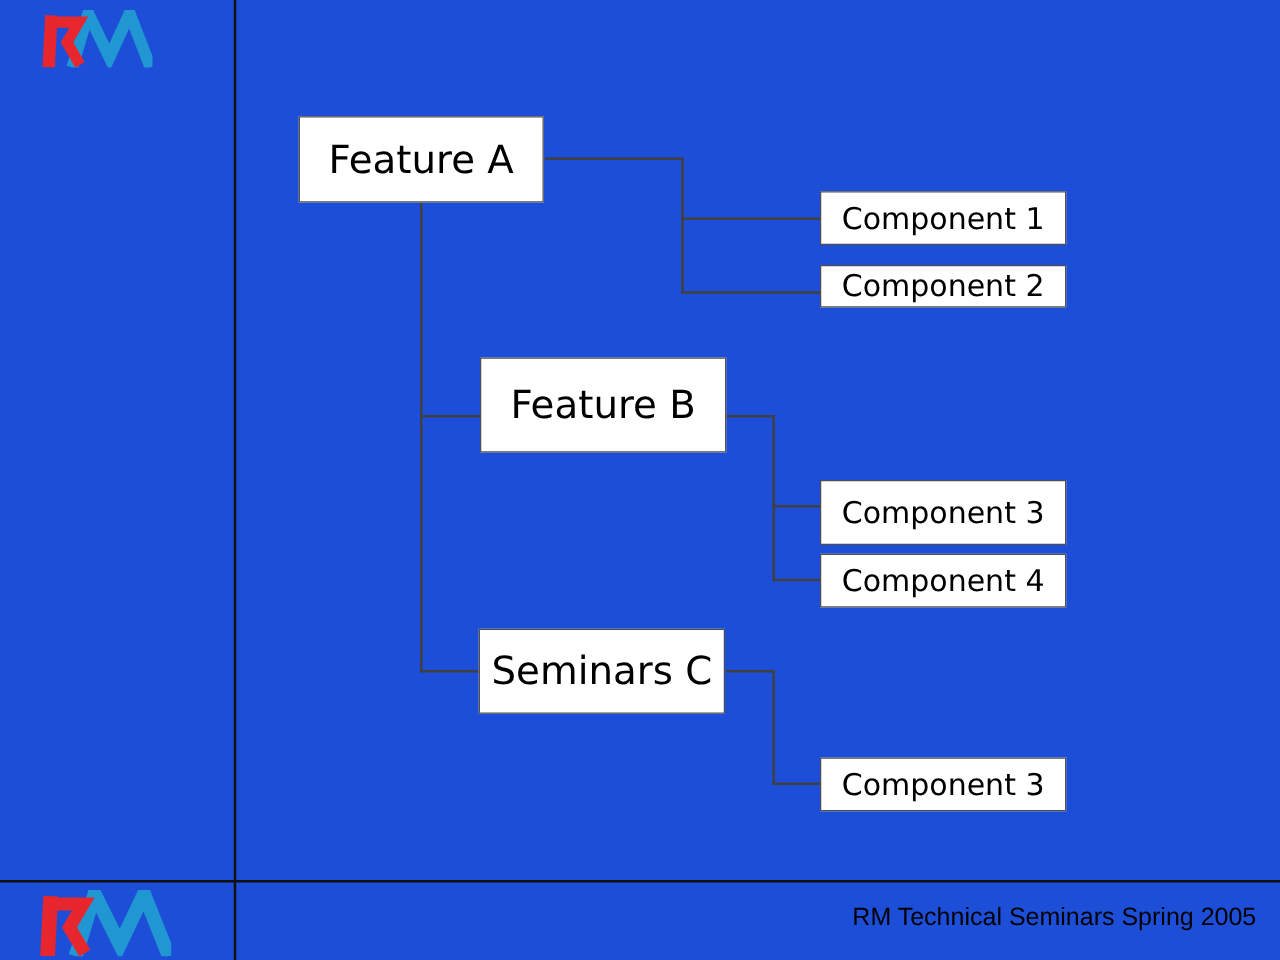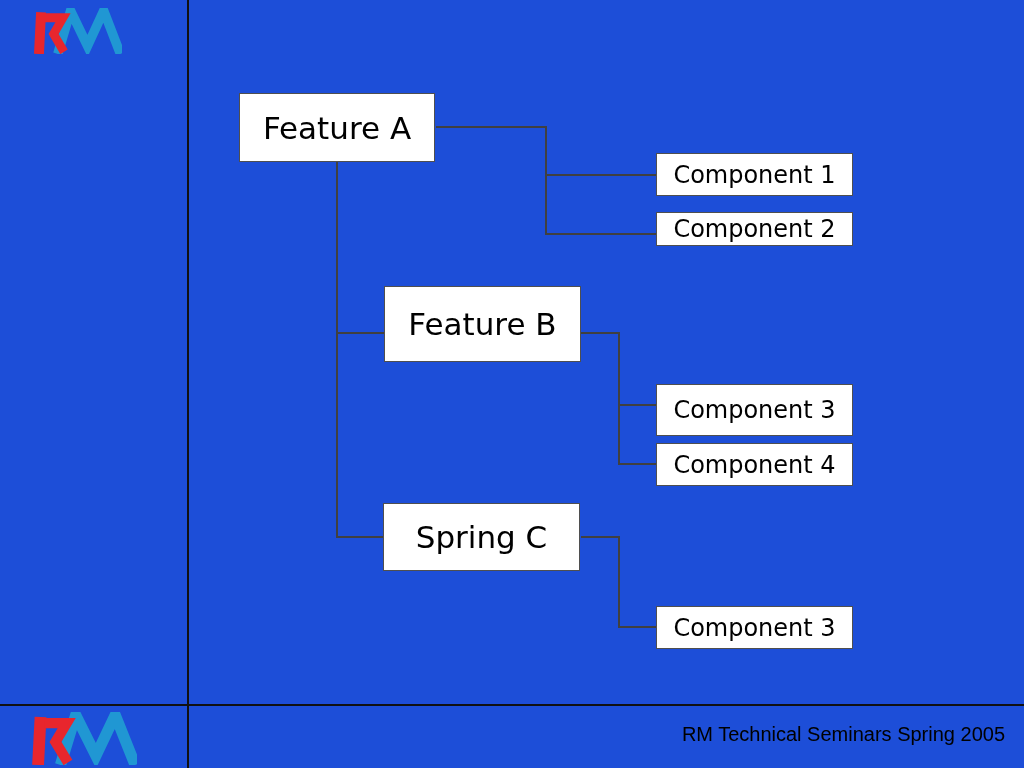--- a/index.html
+++ b/index.html
@@ -83,21 +83,21 @@
   <div class="line l-c-right-v"></div>
   <div class="line l-c5-stub"></div>
 
   <div id="feature-a" class="node feature">
     <span>Feature A</span>
   </div>
   <div id="feature-b" class="node feature">
     <span>Feature B</span>
   </div>
   <div id="feature-c" class="node feature">
-    <span>Spring C</span>
+    <span>Seminars C</span>
   </div>
   <div id="component-1" class="node component">
     <span>Component 1</span>
   </div>
   <div id="component-2" class="node component">
     <span>Component 2</span>
   </div>
   <div id="component-3" class="node component">
     <span>Component 3</span>
   </div>

